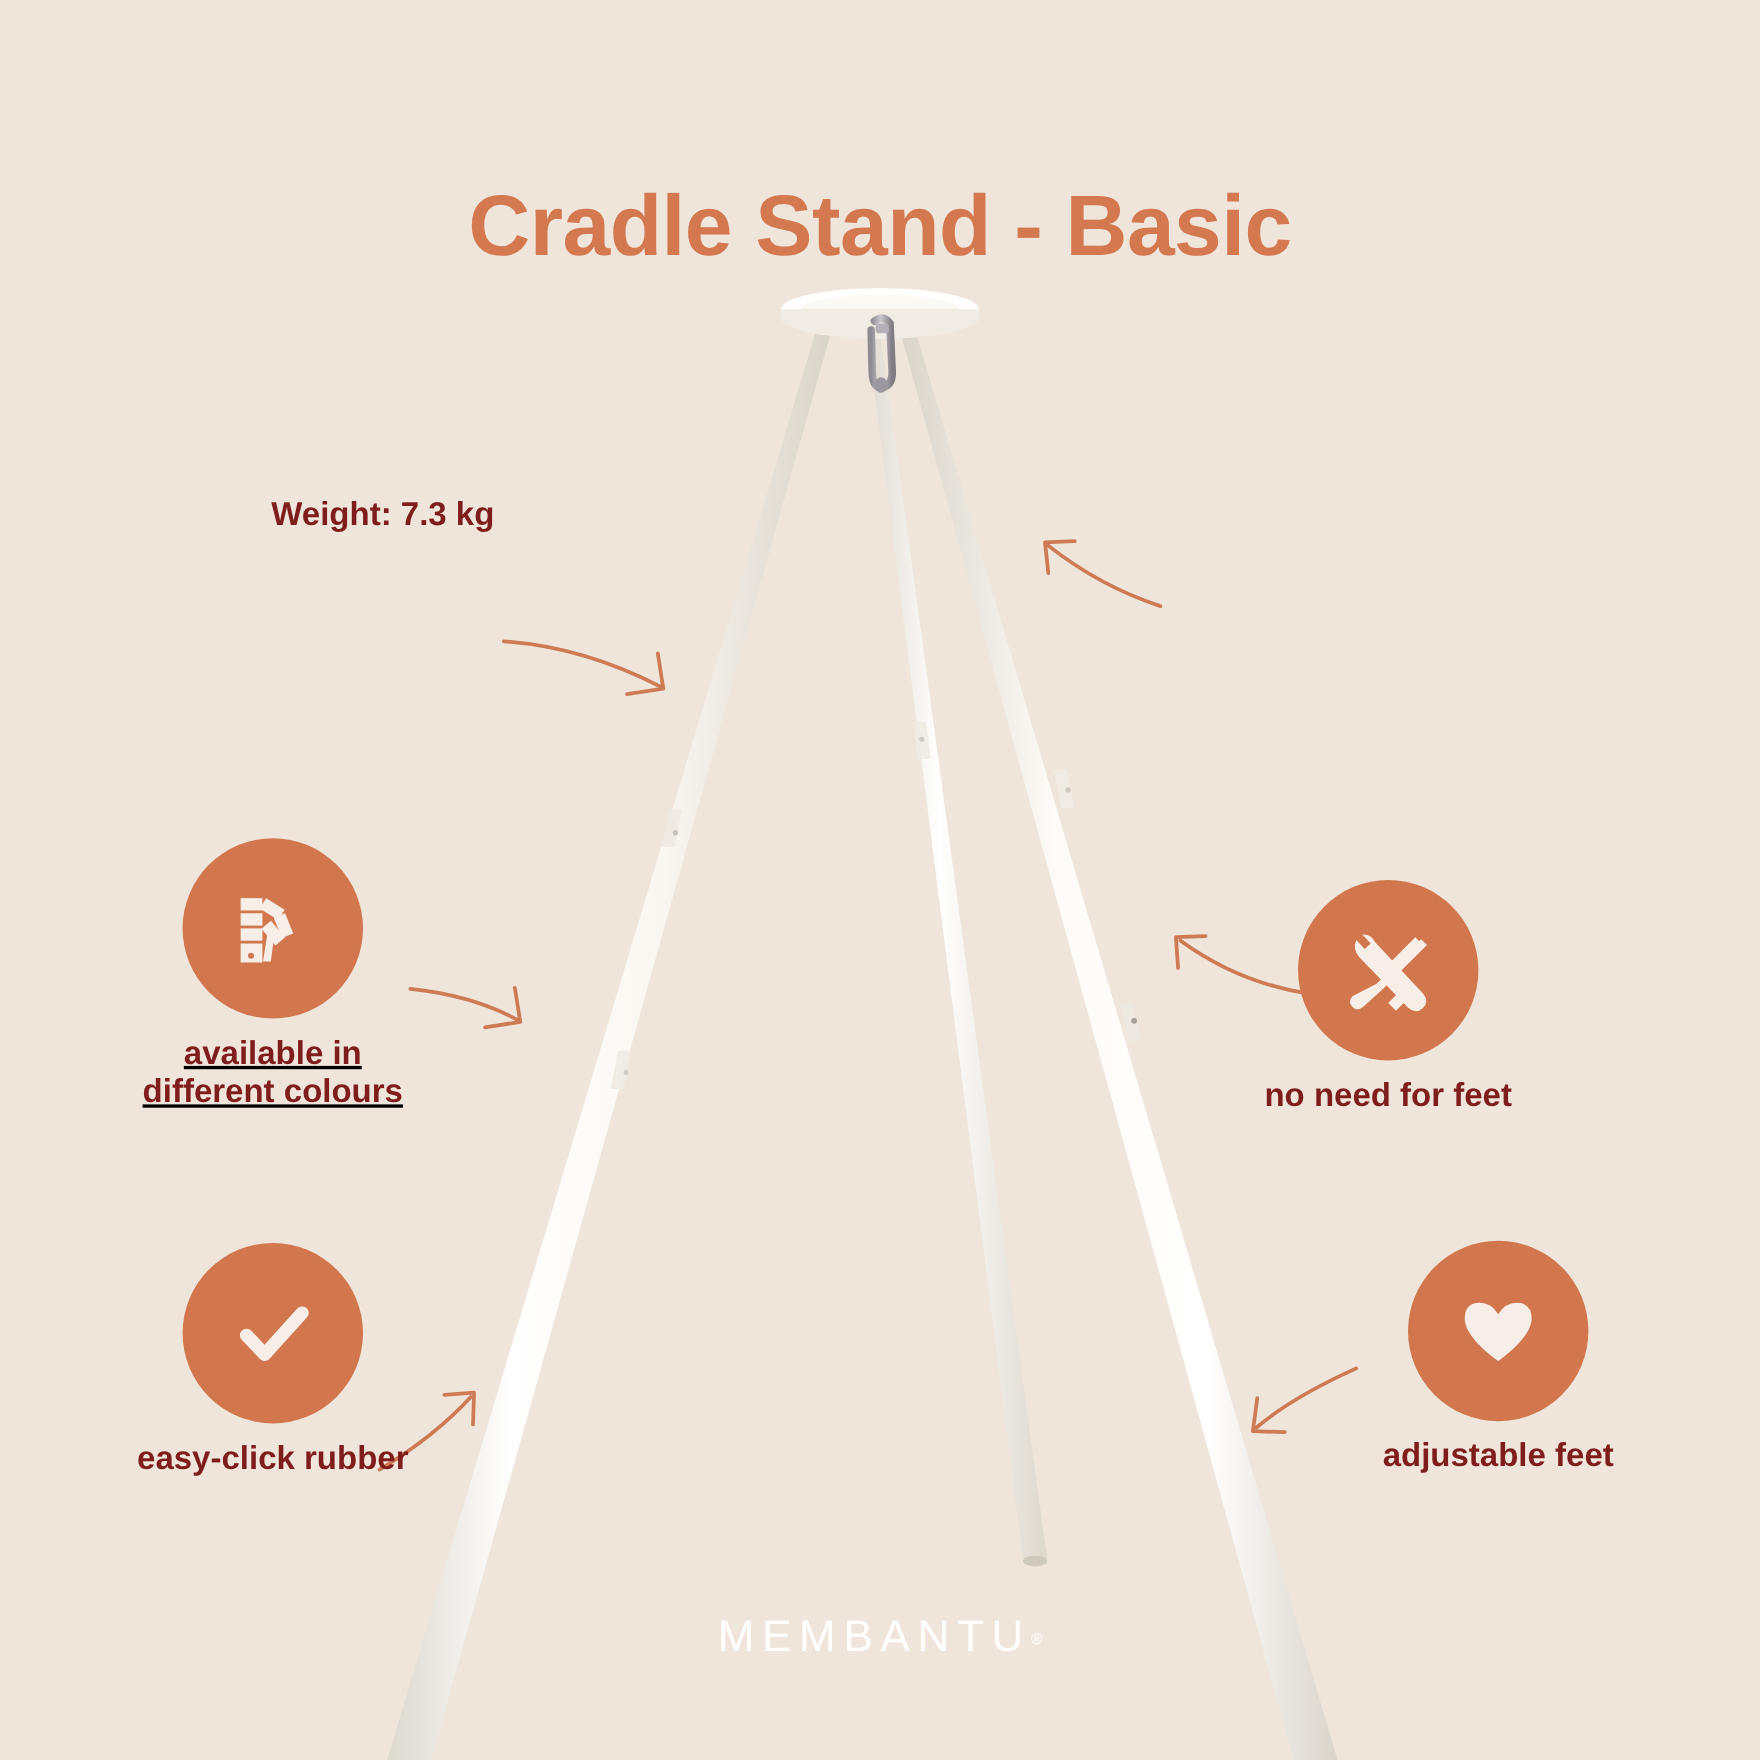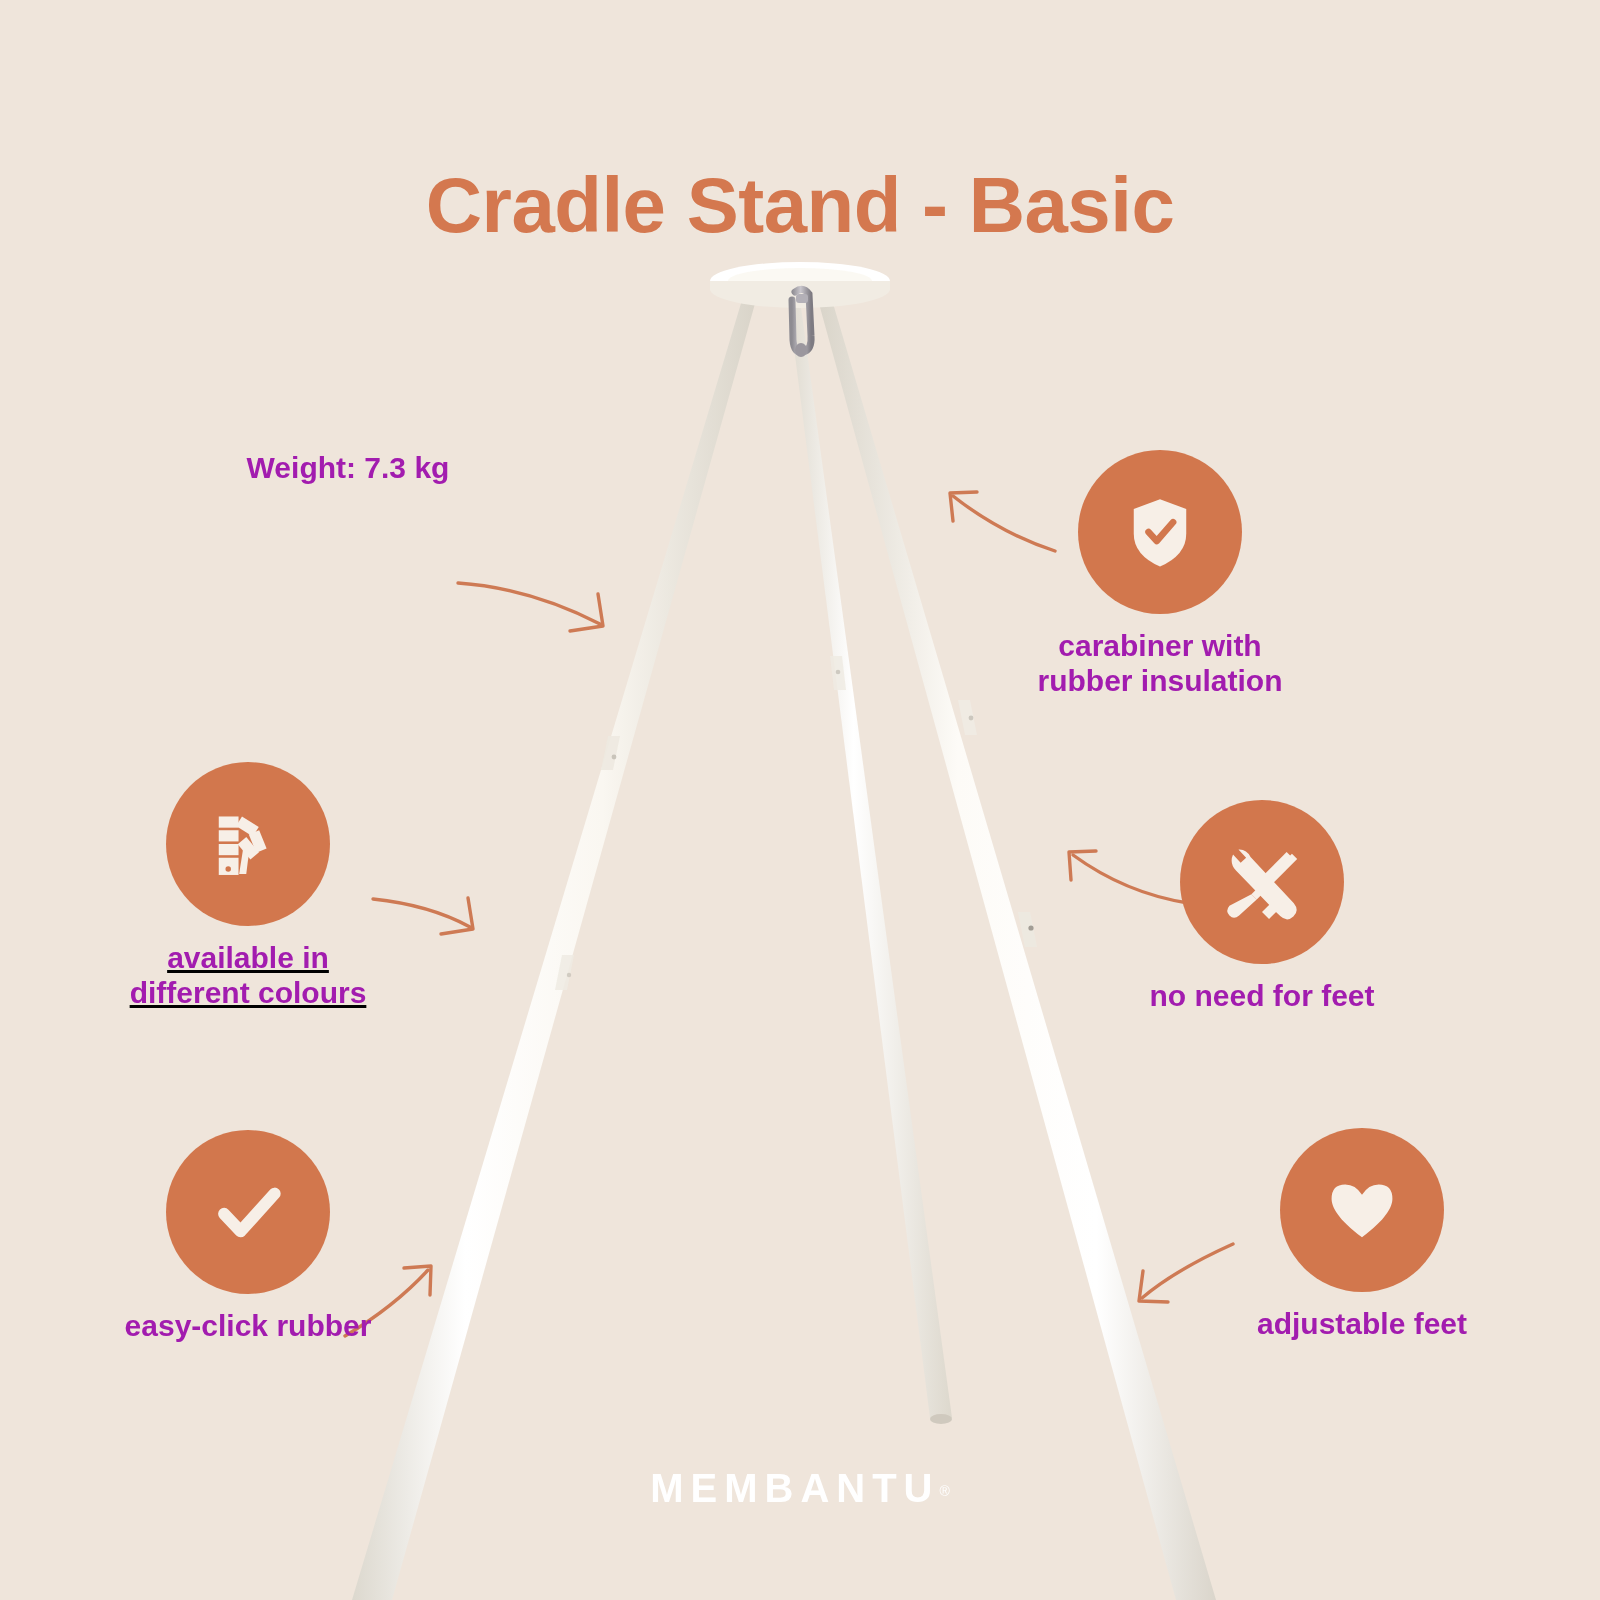--- a/index.html
+++ b/index.html
@@ -27,21 +27,21 @@
   .feature { position:absolute; z-index:6; }
   .badge {
     border-radius:50%;
     background:#D2774D;
     display:flex; align-items:center; justify-content:center;
     margin:0 auto;
   }
   .flabel {
     margin-top:14px;
     text-align:center;
-    color:#a21caf;
+    color:#7f1d1d;
     font-size:30px; font-weight:bold; line-height:1.18;
     white-space:pre-line;
   }
 
   
   #f-weight   { left:148px;  top:436px;  width:400px; }
   #f-weight   .badge { width:164px; height:164px; }
   #f-colours  { left:48px;   top:762px;  width:400px;text-decoration:underline; }
   #f-colours  .badge { width:164px; height:164px; }
   #f-click    { left:48px;   top:1130px; width:400px; }
@@ -58,21 +58,21 @@
   .arrows { position:absolute; inset:0; z-index:4; pointer-events:none; }
 
   
   .brand {
     position:absolute; left:0; top:1466px; width:1600px;
     text-align:center; z-index:7;
   }
   .brand-word {
     display:inline-block;
     color:#FFFFFF;
-    font-size:40px; font-weight:700; letter-spacing:7px;
+    font-size:40px; font-weight:400; letter-spacing:7px;
   }
   .brand-reg {
     font-size:14px; vertical-align:super; letter-spacing:0;
     color:#FFFFFF;
   }
 </style>
 </head>
 <body>
 
 <div id="stage">
@@ -209,30 +209,20 @@
 
   <div class="feature" id="f-click">
     <div class="badge">
       <svg viewBox="0 0 100 100" width="92" height="92">
         <path d="M 24 52 L 42 71 L 79 30" fill="none" stroke="#F7EFE7" stroke-width="13" stroke-linecap="round" stroke-linejoin="round"></path>
       </svg>
     </div>
     <div class="flabel">easy-click rubber</div>
   </div>
 
-  <div class="feature" id="f-carab">
-    <div class="badge">
-      <svg viewBox="0 0 100 100" width="82" height="82">
-        <path d="M 50 10 L 82 22 L 82 52 Q 82 78 50 92 Q 18 78 18 52 L 18 22 Z" fill="#F7EFE7"></path>
-        <path d="M 36 50 L 46 61 L 66 38" fill="none" stroke="#D2774D" stroke-width="8" stroke-linecap="round" stroke-linejoin="round"></path>
-      </svg>
-    </div>
-    <div class="flabel">carabiner with
-rubber insulation</div>
-  </div>
 
   <div class="feature" id="f-tools">
     <div class="badge">
       <svg viewBox="0 0 100 100" width="88" height="88">
         <g fill="#F7EFE7">
 
           <path d="M 22 14 L 31 23 L 25 29 L 16 20 Q 12 30 20 38 L 72 88 Q 80 95 87 88 Q 94 81 87 73 L 36 22
                    Q 31 13 22 14 Z" transform="rotate(2 50 50)"></path>
 
           <path d="M 78 16 L 86 24 L 60 50 L 52 42 Z"></path>

